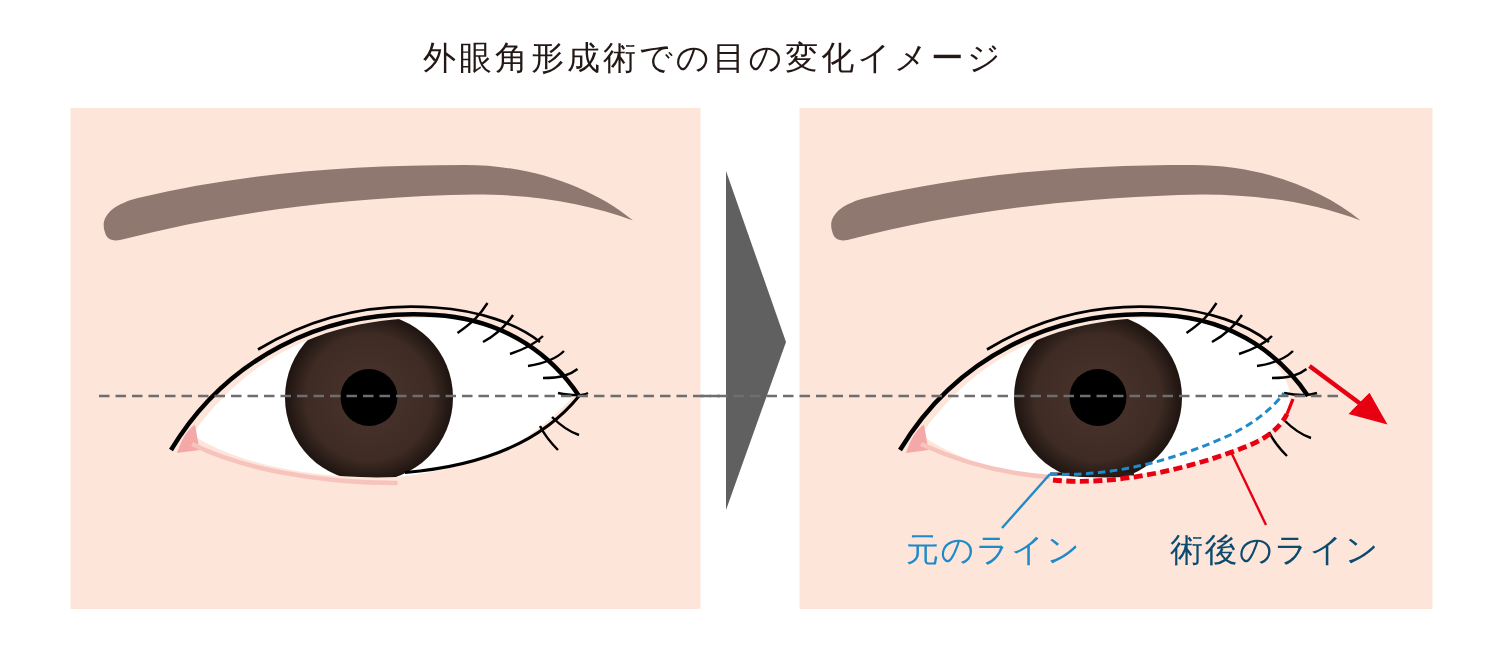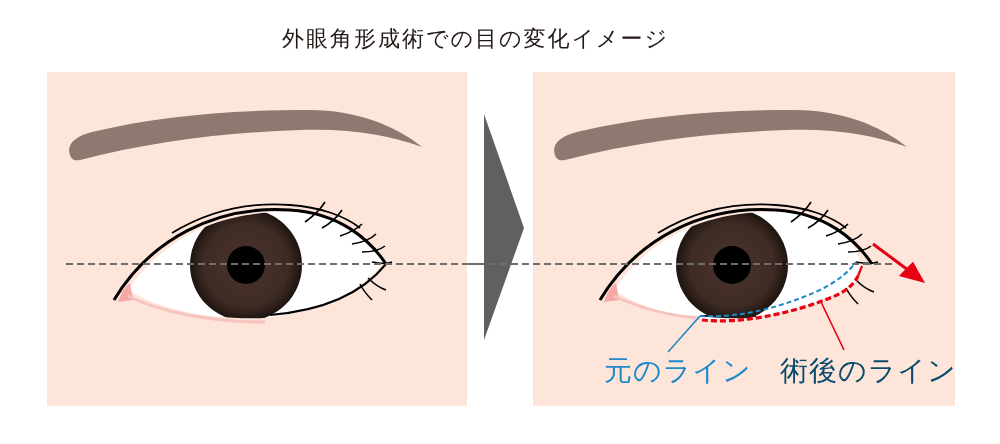--- a/index.html
+++ b/index.html
@@ -1,19 +1,19 @@
 <!DOCTYPE html>
 <html><head>
 <meta charset="utf-8">
 <style>
   html,body{margin:0;padding:0;background:#ffffff;}
   body{width:1000px;height:444px;position:relative;overflow:hidden;font-family:"DejaVu Sans",sans-serif;}
   .title{position:absolute;left:0;top:24px;width:951px;text-align:center;font-size:22px;color:#231815;letter-spacing:2px;}
   .stage{position:absolute;left:0;top:0;}
-  .label{position:absolute;font-size:28px;letter-spacing:1px;white-space:nowrap;font-family:Liberation Serif, serif;}
+  .label{position:absolute;font-size:22px;letter-spacing:1px;white-space:nowrap;font-family:Liberation Serif, serif;}
   .label-before{left:604px;top:352px;color:#1f8ac9;}
   .label-after{left:780px;top:352px;color:#0c4a6e;}
 </style>
 </head>
 <body>
 
 <div class="title">外眼角形成術での目の変化イメージ</div>
 
 <svg class="stage" width="1000" height="444" viewBox="0 0 1000 444">
   <defs>

